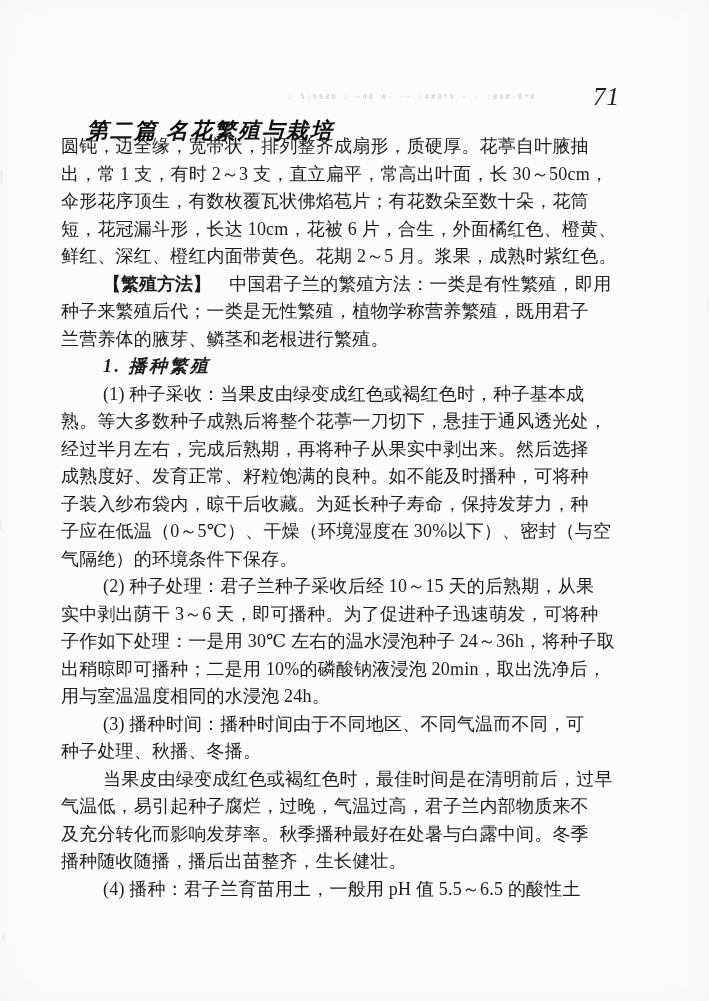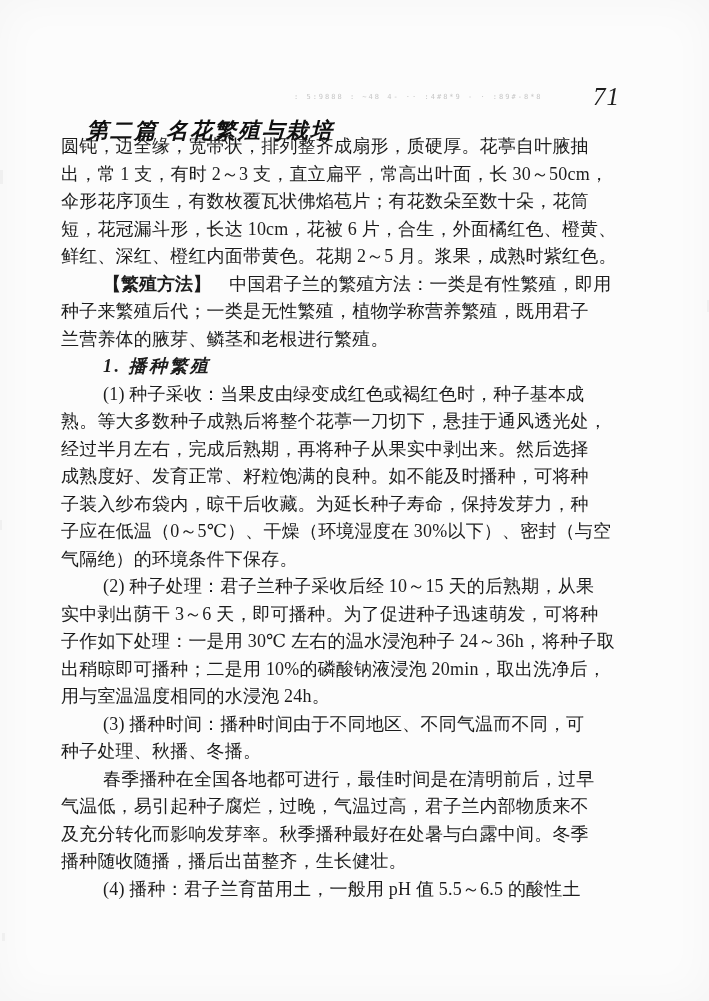--- a/index.html
+++ b/index.html
@@ -14,21 +14,21 @@
   }
   .header-title{
     position:absolute;left:86px;top:84px;
     font-family:"Liberation Sans","DejaVu Sans",sans-serif;
     font-weight:bold;font-style:italic;
     font-size:22px;letter-spacing:2px;color:#101010;
     white-space:nowrap;
     margin-top:32px;
   }
   .header-noise{
-    position:absolute;left:294px;top:93px;width:270px;
+    position:absolute;left:288px;top:93px;width:270px;
     font-size:7px;letter-spacing:2px;
     color:var(--noise,#c6c6c6);
     white-space:nowrap;overflow:hidden;
     font-family:"DejaVu Sans Mono","Liberation Mono",monospace;
   }
   .page-number{
     position:absolute;left:593px;top:83px;
     font-style:italic;font-size:25px;letter-spacing:1px;color:#1e1e1e;
   }
   .body-text{
@@ -94,21 +94,21 @@
       <div class="line"><span>子装入纱布袋内，晾干后收藏。为延长种子寿命，保持发芽力，种</span></div>
       <div class="line"><span>子应在低温（0～5℃）、干燥（环境湿度在 30%以下）、密封（与空</span></div>
       <div class="line"><span>气隔绝）的环境条件下保存。</span></div>
       <div class="line indent"><span>(2) 种子处理：君子兰种子采收后经 10～15 天的后熟期，从果</span></div>
       <div class="line"><span>实中剥出荫干 3～6 天，即可播种。为了促进种子迅速萌发，可将种</span></div>
       <div class="line"><span>子作如下处理：一是用 30℃ 左右的温水浸泡种子 24～36h，将种子取</span></div>
       <div class="line"><span>出稍晾即可播种；二是用 10%的磷酸钠液浸泡 20min，取出洗净后，</span></div>
       <div class="line"><span>用与室温温度相同的水浸泡 24h。</span></div>
       <div class="line indent"><span>(3) 播种时间：播种时间由于不同地区、不同气温而不同，可</span></div>
       <div class="line"><span>种子处理、秋播、冬播。</span></div>
-      <div class="line indent"><span>春季播种在全国各地都可进行，最佳时间是在清明前后，过早</span></div>
+      <div class="line indent"><span>当果皮由绿变成红色或褐红色时，最佳时间是在清明前后，过早</span></div>
       <div class="line"><span>气温低，易引起种子腐烂，过晚，气温过高，君子兰内部物质来不</span></div>
       <div class="line"><span>及充分转化而影响发芽率。秋季播种最好在处暑与白露中间。冬季</span></div>
       <div class="line"><span>播种随收随播，播后出苗整齐，生长健壮。</span></div>
       <div class="line indent"><span>(4) 播种：君子兰育苗用土，一般用 pH 值 5.5～6.5 的酸性土</span></div>
     </div>
 
   <div class="watermark">MSHUA</div>
 
   <div class="edge-mark m1"></div>
   <div class="edge-mark m2"></div>

